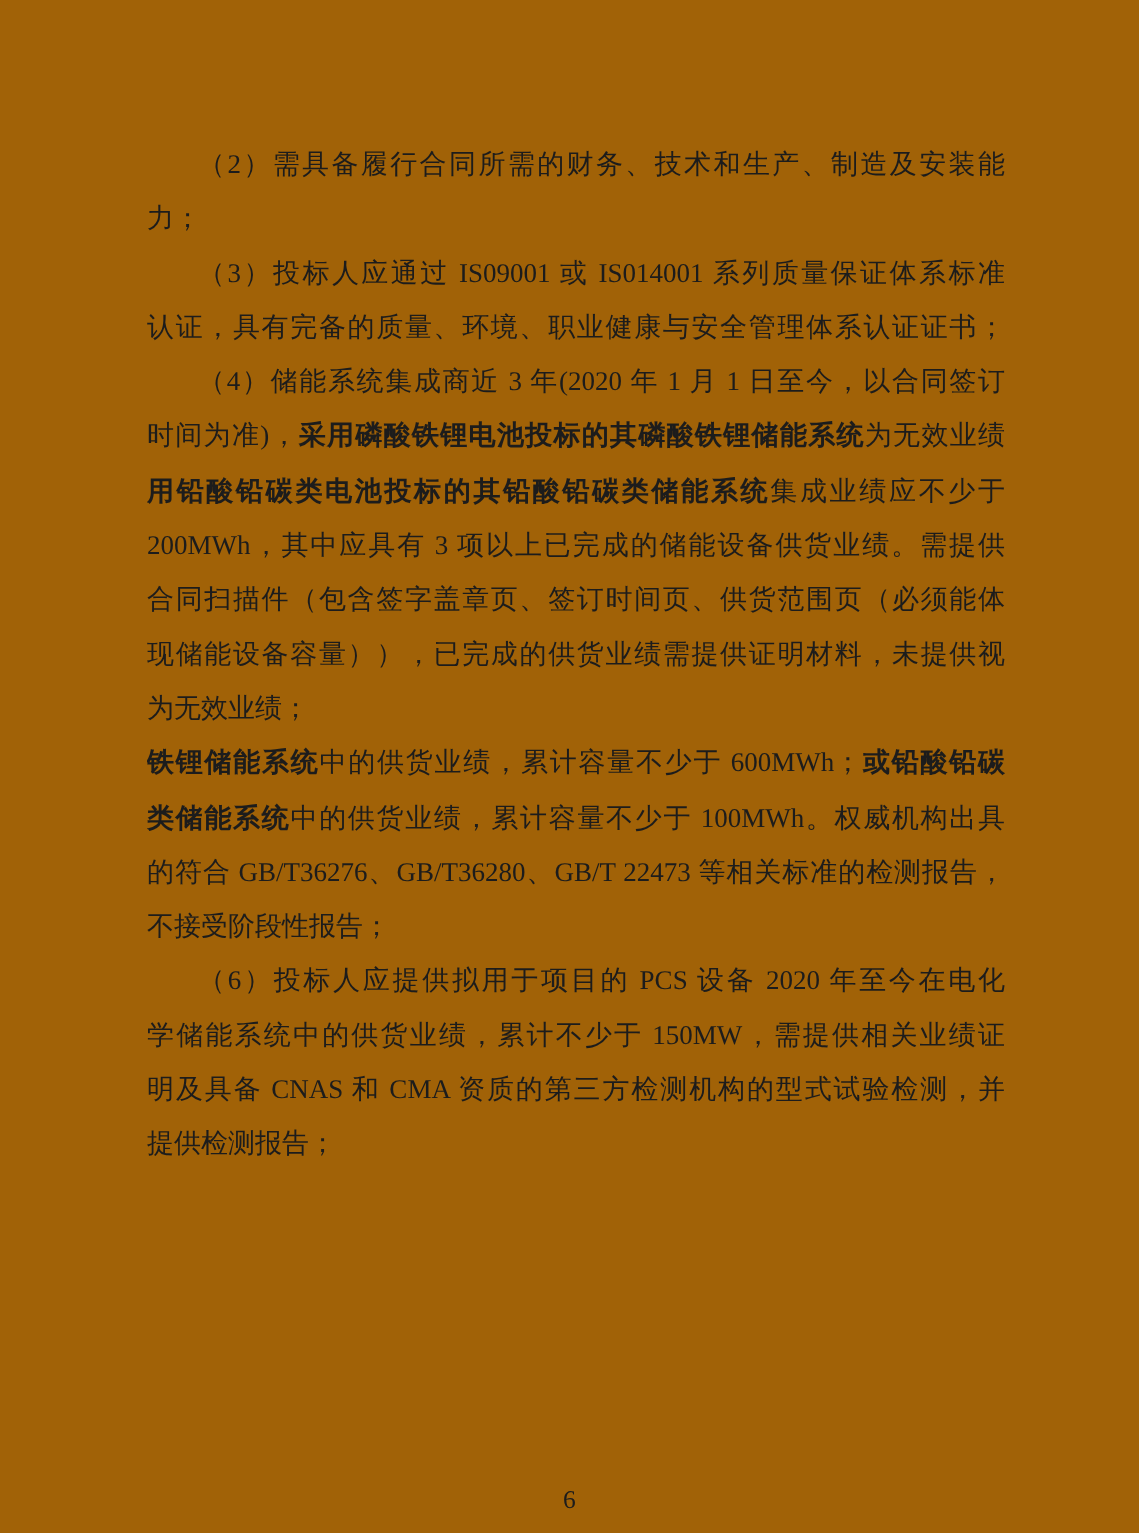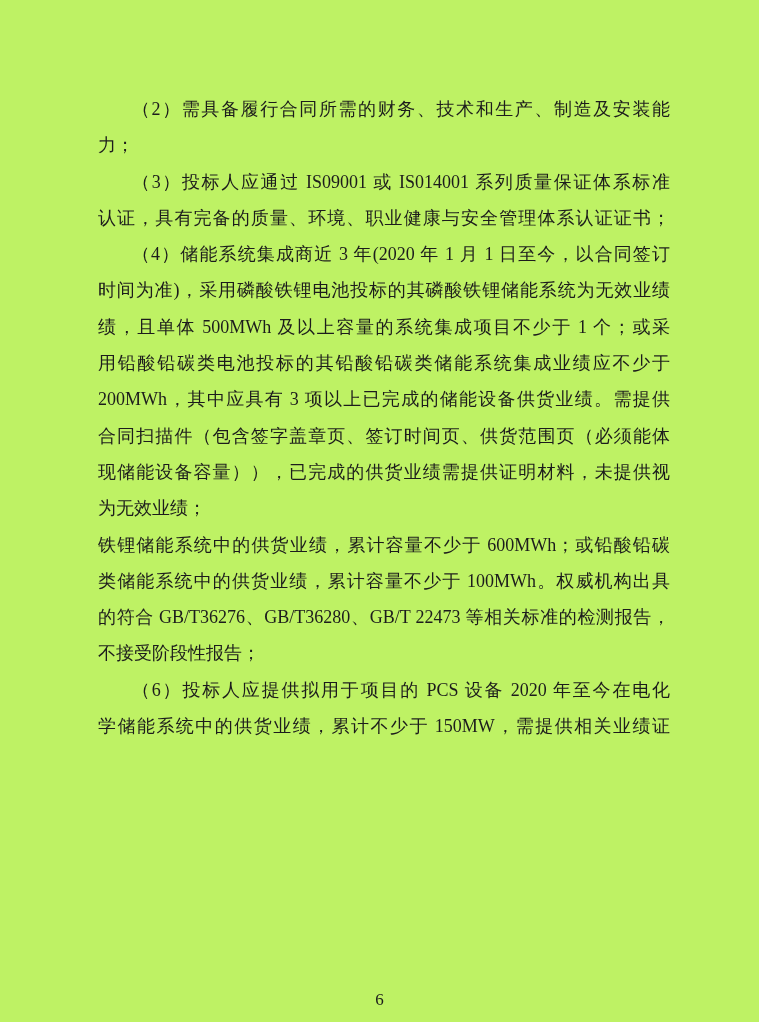--- a/index.html
+++ b/index.html
@@ -12,21 +12,21 @@
     background: #ffffff;
     position: relative;
     overflow: hidden;
     font-family: "Liberation Serif", "DejaVu Serif", serif;
   }
   .page {
     position: absolute;
     left: 0; top: 0;
     width: 759px;
     height: 1022px;
-    background: #bef264;
+    background: #a16207;
   }
   .text-block {
     position: absolute;
     left: 98px;
     top: 91px;
     width: 572px;
     color: #1c1c1c;
   }
   .line {
     font-size: 18px;
@@ -37,21 +37,21 @@
     overflow: hidden;
     height: 36.3px;
   }
   .line.indent {
     text-indent: 34px;
   }
   .line.para-end {
     text-align-last: left;
   }
   .bold {
-    font-weight: 400;
+    font-weight: 700;
   }
   .page-number {
     position: absolute;
     top: 991px;
     left: 0;
     width: 759px;
     text-align: center;
     font-size: 17px;
     line-height: 18px;
     color: #1c1c1c;
@@ -61,27 +61,28 @@
 <body>
 
 <div class="page">
   <div class="text-block">
       <div class="line indent"><span>（2）需具备履行合同所需的财务、技术和生产、制造及安装能</span></div>
       <div class="line para-end"><span>力；</span></div>
       <div class="line indent"><span>（3）投标人应通过 IS09001 或 IS014001 系列质量保证体系标准</span></div>
       <div class="line"><span>认证，具有完备的质量、环境、职业健康与安全管理体系认证证书；</span></div>
       <div class="line indent"><span>（4）储能系统集成商近 3 年(2020 年 1 月 1 日至今，以合同签订</span></div>
       <div class="line"><span>时间为准)，</span><span class="bold">采用磷酸铁锂电池投标的其磷酸铁锂储能系统</span><span>为无效业绩</span></div>
-      <div class="line"><span>绩，且单体 500MWh 及以上容量的系统集成项目不少于 1 个；</span><span class="bold">或采</span></div>
       <div class="line"><span class="bold">用铅酸铅碳类电池投标的其铅酸铅碳类储能系统</span><span>集成业绩应不少于</span></div>
       <div class="line"><span>200MWh，其中应具有 3 项以上已完成的储能设备供货业绩。需提供</span></div>
       <div class="line"><span>合同扫描件（包含签字盖章页、签订时间页、供货范围页（必须能体</span></div>
       <div class="line"><span>现储能设备容量）），已完成的供货业绩需提供证明材料，未提供视</span></div>
       <div class="line para-end"><span>为无效业绩；</span></div>
       <div class="line"><span class="bold">铁锂储能系统</span><span>中的供货业绩，累计容量不少于 600MWh；</span><span class="bold">或铅酸铅碳</span></div>
       <div class="line"><span class="bold">类储能系统</span><span>中的供货业绩，累计容量不少于 100MWh。权威机构出具</span></div>
       <div class="line"><span>的符合 GB/T36276、GB/T36280、GB/T 22473 等相关标准的检测报告，</span></div>
       <div class="line para-end"><span>不接受阶段性报告；</span></div>
       <div class="line indent"><span>（6）投标人应提供拟用于项目的 PCS 设备 2020 年至今在电化</span></div>
       <div class="line"><span>学储能系统中的供货业绩，累计不少于 150MW，需提供相关业绩证</span></div>
+      <div class="line"><span>明及具备 CNAS 和 CMA 资质的第三方检测机构的型式试验检测，并</span></div>
+      <div class="line para-end"><span>提供检测报告；</span></div>
     </div>
   <div class="page-number">6</div>
 </div>
 
 </body></html>

